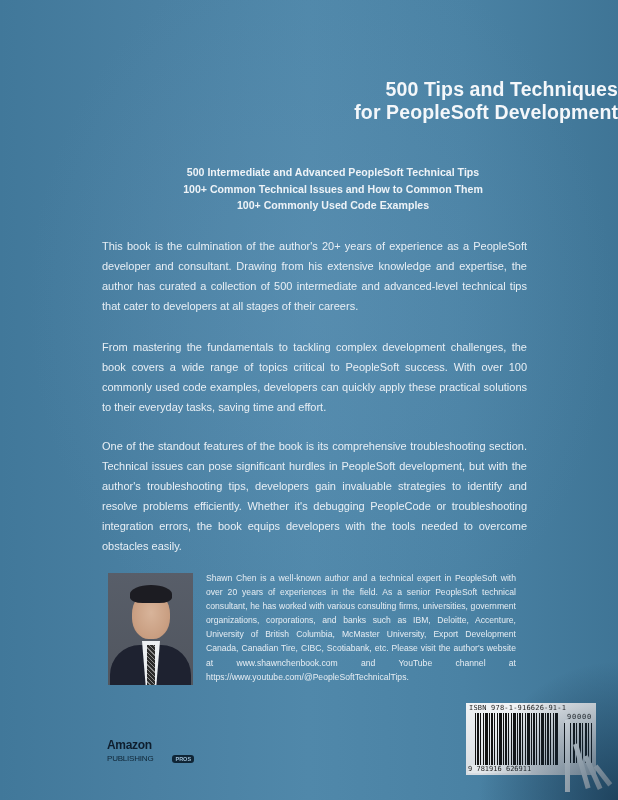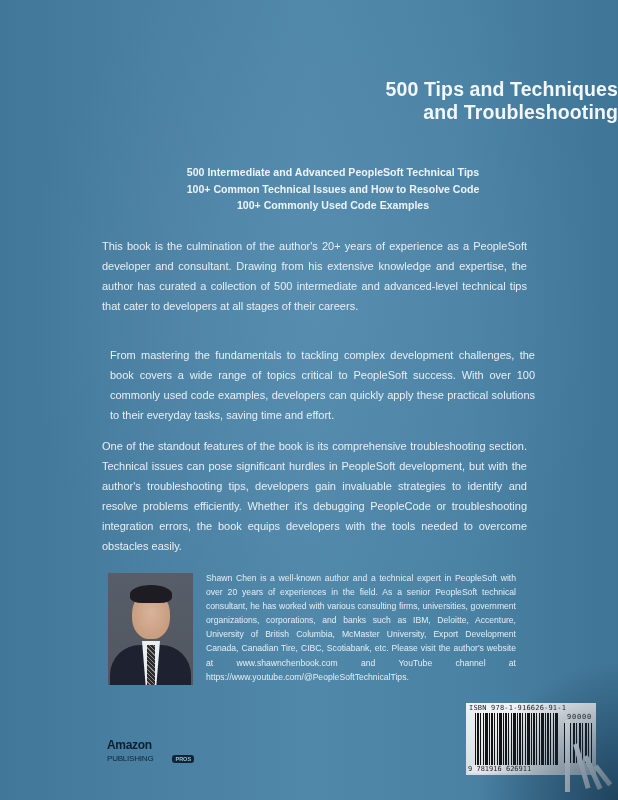--- a/index.html
+++ b/index.html
@@ -123,31 +123,31 @@
     .c3 { left: 583px; top: 756px; height: 36px; transform: rotate(-24deg); transform-origin: top; }
     .c4 { left: 593px; top: 766px; height: 24px; transform: rotate(-38deg); transform-origin: top; }
   </style>
 </head>
 <body>
 
 <div class="cover">
 
   <div class="title">
     <div>500 Tips and Techniques</div>
-    <div>and Troubleshooting</div>
+    <div>for PeopleSoft Development</div>
   </div>
 
   <div class="subtitles">
     <div>500 Intermediate and Advanced PeopleSoft Technical Tips</div>
-    <div>100+ Common Technical Issues and How to Resolve Code</div>
+    <div>100+ Common Technical Issues and How to Common Them</div>
     <div>100+ Commonly Used Code Examples</div>
   </div>
 
   <p class="para p1" style="margin:0">This book is the culmination of the author's 20+ years of experience as a PeopleSoft developer and consultant. Drawing from his extensive knowledge and expertise, the author has curated a collection of 500 intermediate and advanced-level technical tips that cater to developers at all stages of their careers.</p>
-  <p class="para p2" style="margin:8px">From mastering the fundamentals to tackling complex development challenges, the book covers a wide range of topics critical to PeopleSoft success. With over 100 commonly used code examples, developers can quickly apply these practical solutions to their everyday tasks, saving time and effort.</p>
+  <p class="para p2" style="margin:0">From mastering the fundamentals to tackling complex development challenges, the book covers a wide range of topics critical to PeopleSoft success. With over 100 commonly used code examples, developers can quickly apply these practical solutions to their everyday tasks, saving time and effort.</p>
   <p class="para p3" style="margin:0">One of the standout features of the book is its comprehensive troubleshooting section. Technical issues can pose significant hurdles in PeopleSoft development, but with the author's troubleshooting tips, developers gain invaluable strategies to identify and resolve problems efficiently. Whether it's debugging PeopleCode or troubleshooting integration errors, the book equips developers with the tools needed to overcome obstacles easily.</p>
 
   <div class="photo" title="Shawn Chen portrait">
     <div class="suit"></div>
     <div class="shirt"></div>
     <div class="tie"></div>
     <div class="head"></div>
     <div class="hair"></div>
   </div>
 

